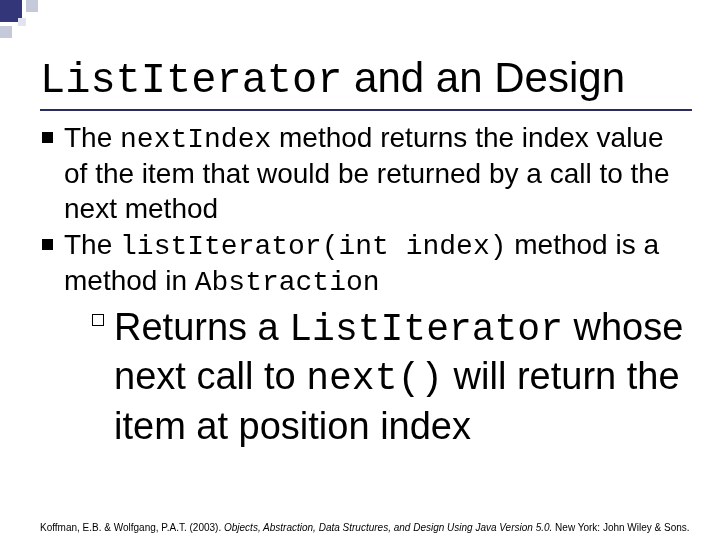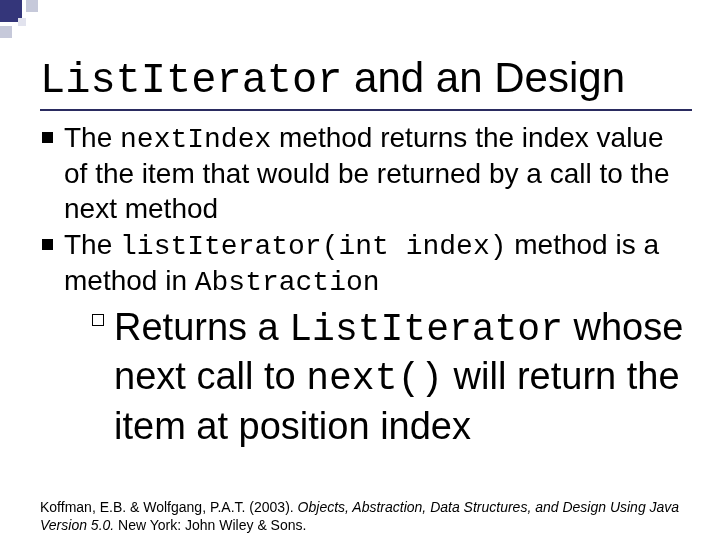--- a/index.html
+++ b/index.html
@@ -79,21 +79,21 @@
     background: #fff;
   }
   .mono-in {
     font-family: "Courier New", Courier, monospace;
   }
   .footer {
     position: absolute;
     bottom: 6px;
     left: 40px;
     right: 28px;
-    font-size: 14px;
+    font-size: 10px;
     font-style: italic;
     line-height: 1.25;
   }
   .footer .nonital { font-style: normal; }
 </style>
 </head>
 <body>
 
 <div class="corner-art">
   <div class="sq1"></div>

